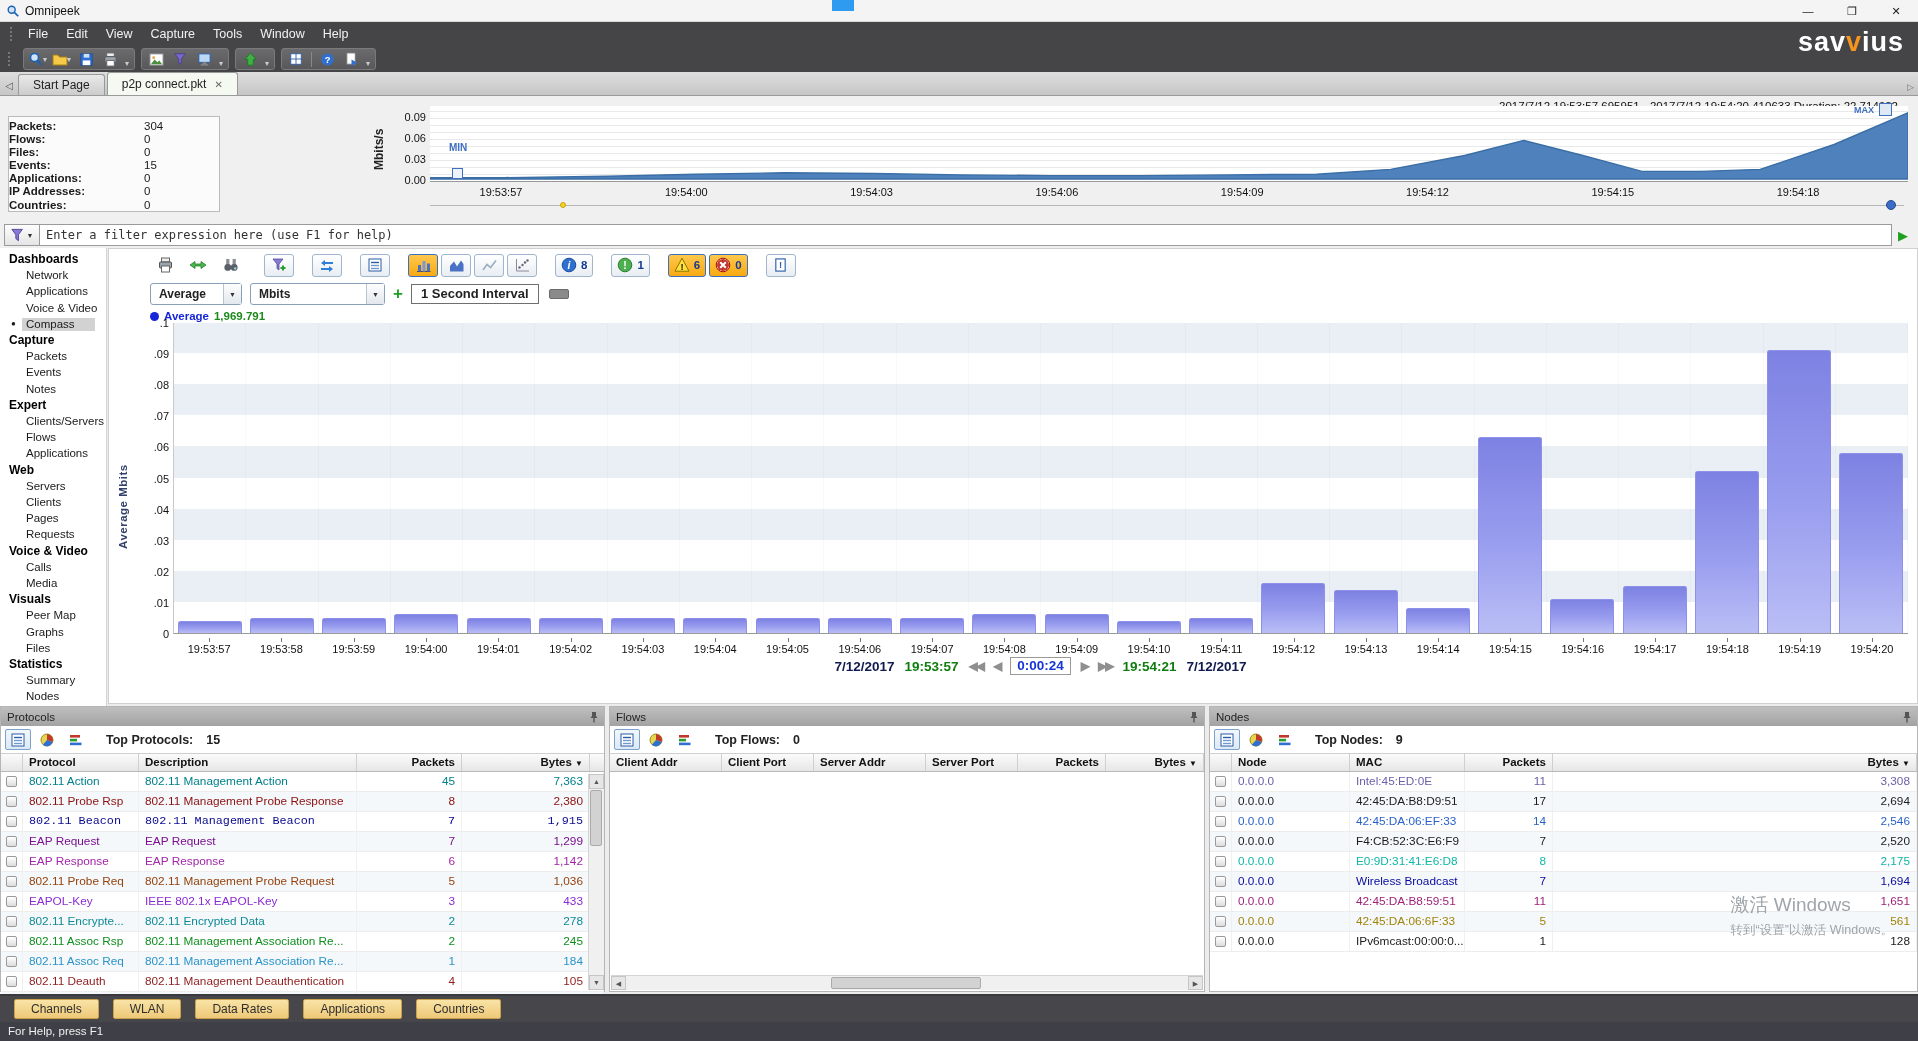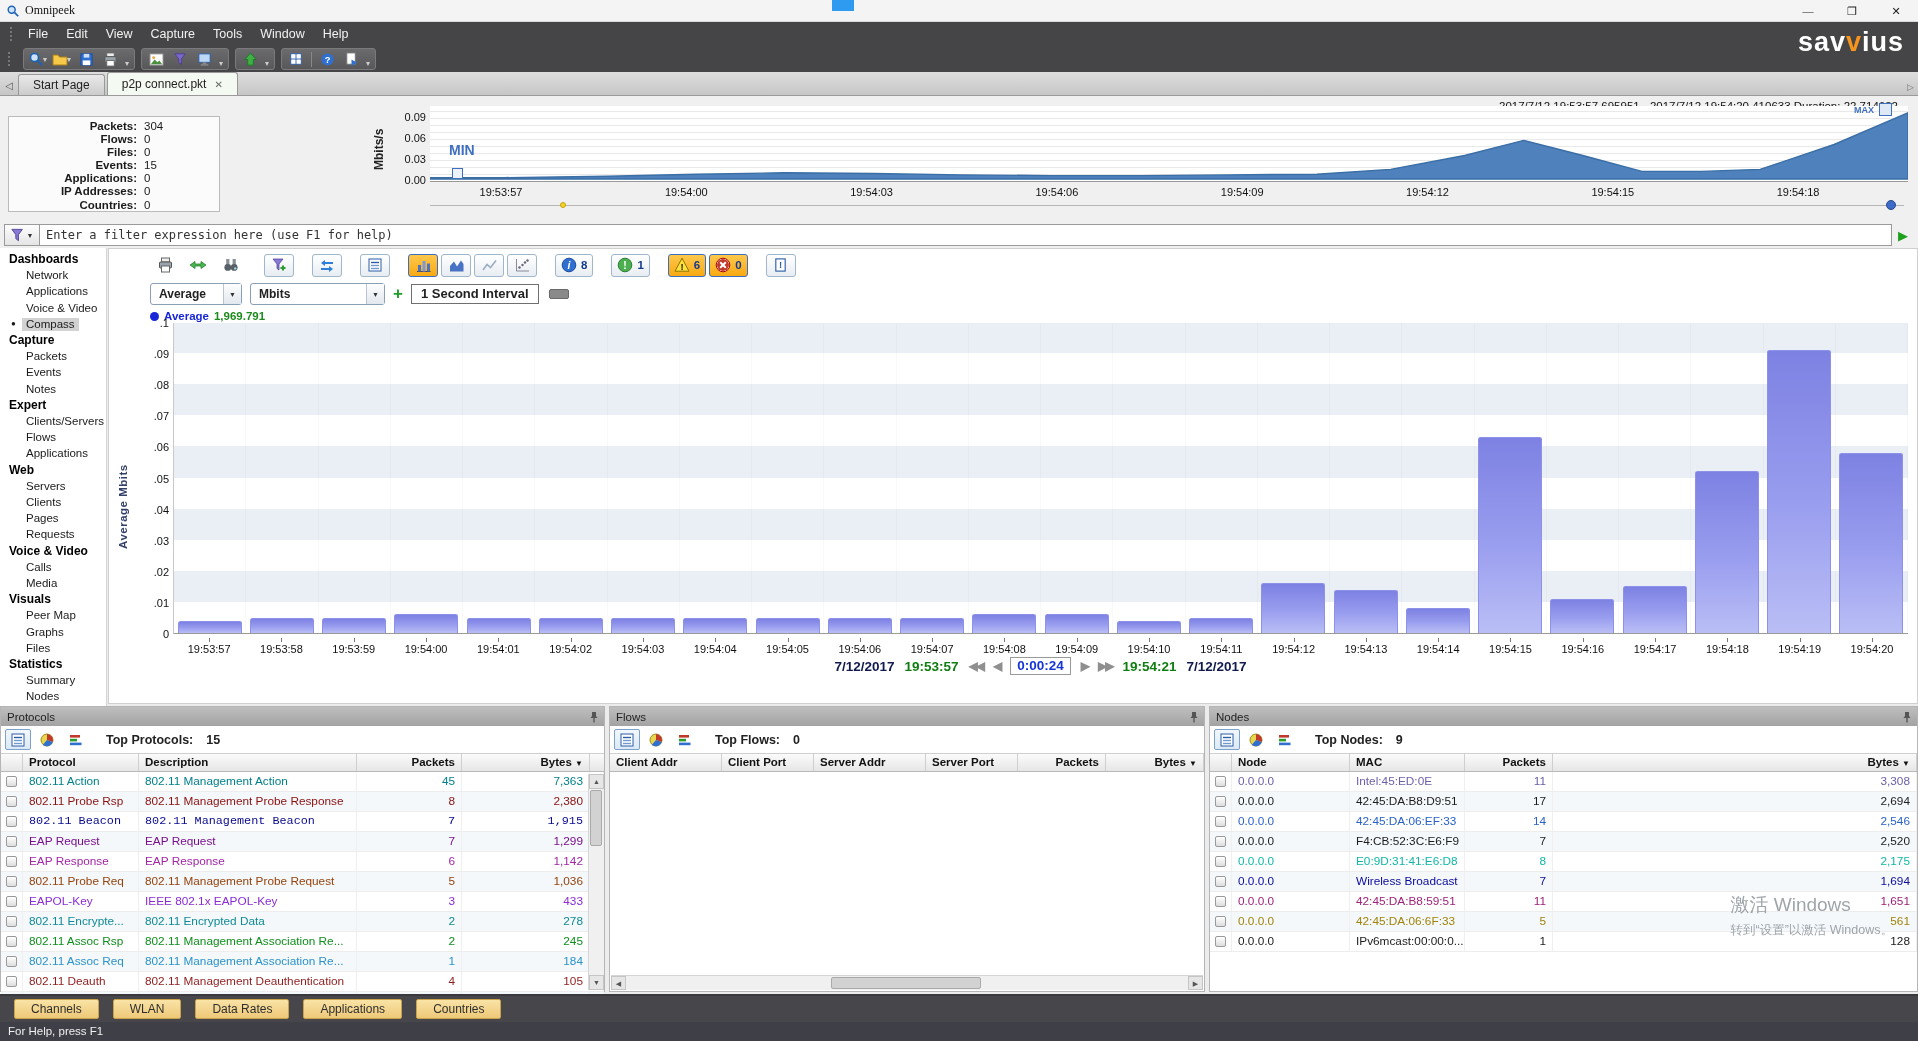--- a/index.html
+++ b/index.html
@@ -1,20 +1,20 @@
 <!DOCTYPE html>
 <html><head>
 <meta charset="utf-8">
 <title>Omnipeek</title>
 <style>
   * { margin:0; padding:0; box-sizing:border-box; }
   html,body { width:1918px; height:1041px; overflow:hidden; font-family:"Liberation Sans",sans-serif; background:#f0f0f0; position:relative; }
 
   
-  #titlebar { position:absolute; top:0; left:0; right:0; height:22px; background:#f4f4f4; border-bottom:1px solid #d8d8d8; display:flex; align-items:center;font-family:Liberation Serif, serif; }
+  #titlebar { position:absolute; top:0; left:0; right:0; height:22px; background:#f4f4f4; border-bottom:1px solid #d8d8d8; display:flex; align-items:center; }
   #app-icon { width:14px; height:14px; margin:0 5px 0 6px; }
   #title-text { font-size:12px; color:#111; }
   #artifact-blue { position:absolute; left:832px; top:0; width:22px; height:11px; background:#2f9bf0; }
   #win-controls { position:absolute; right:0; top:0; height:22px; display:flex; }
   .win-btn { width:44px; height:22px; display:flex; align-items:center; justify-content:center; font-size:11px; color:#222; }
 
   
   #menubar { position:absolute; top:22px; left:0; right:0; height:24px; background:#454547; display:flex; align-items:center; padding-left:10px; }
   .grip { width:3px; height:14px; border-left:2px dotted #777; margin-right:6px; }
   .menu-item { color:#f2f2f2; font-size:12.5px; padding:0 9px; line-height:24px; }
@@ -33,29 +33,29 @@
   .tab { height:21px; padding:0 14px; display:flex; align-items:center; gap:8px; font-size:12px; color:#222; border:1px solid #999; border-bottom:none; border-radius:3px 3px 0 0; background:linear-gradient(#e9e9e9,#cccccc); margin-right:2px; }
   .tab.active { background:#f4faf1; height:23px; }
   .tab .close { color:#666; font-size:10px; }
 
   
   #infobar { position:absolute; top:96px; left:0; right:0; height:122px; background:#f0f0f0; }
   #range-label { position:absolute; top:4px; right:20px; font-size:11.5px; color:#111; }
   #expand-arrow { position:absolute; top:-14px; right:4px; font-size:9px; color:#777; }
   #stats-panel { position:absolute; left:8px; top:20px; width:212px; height:96px; background:#fbfbfb; border:1px solid #bbb; padding:3px 10px 0 0; }
   .stat-row { display:flex; font-size:11.5px; line-height:13.1px; }
-  .stat-label { width:128px; text-align:right; font-weight:bold; color:#1a1a1a; }
+  .stat-label { width:128px; text-align:left; font-weight:bold; color:#1a1a1a; }
   .stat-value { margin-left:7px; color:#1a1a1a; }
   #tl-unit { position:absolute; left:372px; top:18px; width:16px; height:70px; writing-mode:vertical-rl; transform:rotate(180deg); font-size:12px; font-weight:bold; color:#222; text-align:center; }
   .tl-ytick { position:absolute; left:390px; width:36px; text-align:right; font-size:11px; color:#111; }
   #tl-plot { position:absolute; left:430px; right:10px; top:10px; height:76px; background:#fff; border-bottom:1px solid #999;
              background-image:repeating-linear-gradient(to top,#ffffff 0 6px,#e9e9e9 6px 7px); }
   #tl-plot svg { position:absolute; left:0; top:0; width:100%; height:100%; }
   .tl-xtick { position:absolute; top:90px; width:72px; text-align:center; font-size:11px; color:#111; }
-  #tl-min { position:absolute; font-size:14px; font-weight:bold; color:#3f6fc0; left:449px; top:46px; }
+  #tl-min { position:absolute; font-size:10px; font-weight:bold; color:#3f6fc0; left:449px; top:46px; }
   #tl-min-box { position:absolute; left:452px; top:72px; width:11px; height:11px; border:1.5px solid #3f6fc0; background:#eef3fb; }
   #tl-max { position:absolute; font-size:9px; font-weight:bold; color:#3f6fc0; right:44px; top:9px; }
   #tl-max-box { position:absolute; right:26px; top:7px; width:13px; height:13px; border:1.5px solid #3f6fc0; background:#dfe9f6; }
   #tl-rail { position:absolute; left:430px; right:14px; top:109px; border-top:1px solid #b5b5b5; }
   #rail-dot-yellow { position:absolute; left:560px; top:106px; width:6px; height:6px; border-radius:50%; background:#f3d327; border:1px solid #c9a40a; }
   #rail-dot-blue { position:absolute; right:22px; top:104px; width:10px; height:10px; border-radius:50%; background:#3b6cc7; border:1px solid #274b8f; }
 
   
   #filterbar { position:absolute; top:222px; left:0; right:0; height:26px; background:#f0f0f0; display:flex; align-items:center; padding:0 4px; }
   #filter-btn { width:36px; height:22px; background:linear-gradient(#fefefe,#e4e4e4); border:1px solid #9a9a9a; display:flex; align-items:center; justify-content:center; gap:2px; }
@@ -63,21 +63,21 @@
   #filter-input { flex:1; height:22px; border:1px solid #9a9a9a; border-left:none; font-family:"DejaVu Sans Mono",monospace; font-size:12px; color:#222; padding:0 6px; background:#fff; }
   #filter-input::placeholder { color:#333; opacity:1; }
   #filter-play { width:22px; text-align:center; color:#1da11d; font-size:13px; }
 
   
   #content { position:absolute; top:248px; left:0; right:0; bottom:47px; background:#ececec; }
   #sidebar { position:absolute; left:0; top:0; width:107px; bottom:0; background:#fff; border-right:1px solid #d5d5d5; padding-top:3px; overflow:hidden; }
   .sb-header { font-size:12px; font-weight:bold; color:#000; padding-left:9px; line-height:16.2px; white-space:nowrap; }
   .sb-item { font-size:11.5px; color:#1a1a1a; padding-left:26px; line-height:16.2px; white-space:nowrap; position:relative; }
   .sb-item.selected { }
-  .sb-item.selected .hl { background:#d2d2d2; padding:0 4px 1px 4px; margin-left:-4px; }
+  .sb-item.selected .hl { background:#d2d2d2; padding:0 20px 1px 4px; margin-left:-4px; }
   .sb-item .bullet { position:absolute; left:11px; font-size:8px; }
 
   #main { position:absolute; left:108px; top:0; right:0; height:456px; background:#fff; border:1px solid #d0d0d0; }
 
   
   #compass-toolbar { position:absolute; left:41px; top:3px; height:26px; display:flex; align-items:center; gap:3px; }
   .cbtn { min-width:30px; height:23px; border:1px solid #9fb6cc; border-radius:3px; background:linear-gradient(#ffffff,#e8edf2); display:flex; align-items:center; justify-content:center; gap:4px; padding:0 5px; }
   .cbtn.flat { border:none; background:none; }
   .cbtn.selected { background:linear-gradient(#ffc84d,#f8a912); border:1.5px solid #3a6ebf; }
   .cbtn .cnt { font-size:11.5px; font-weight:bold; color:#143a8f; }

